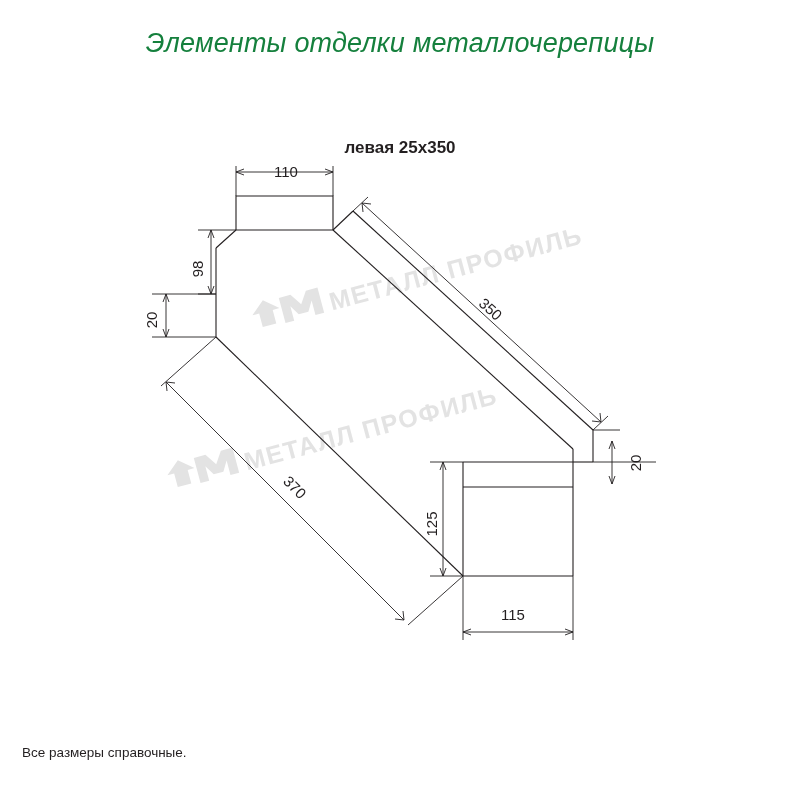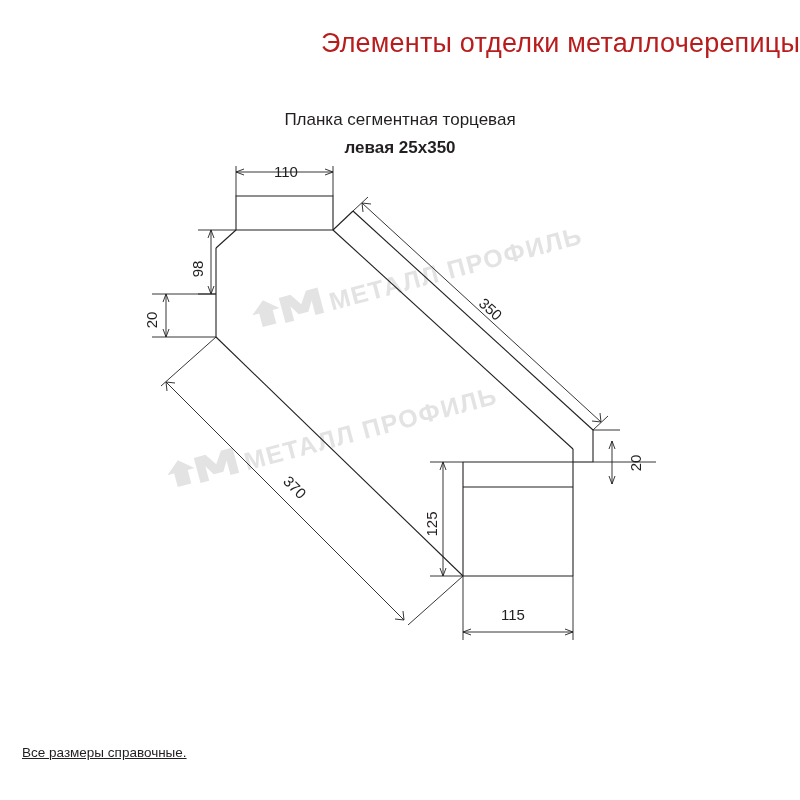--- a/index.html
+++ b/index.html
@@ -20,24 +20,25 @@
     left: 0;
     top: 0;
     width: 800px;
     height: 800px;
   }
   .title {
     position: absolute;
     left: 0;
     top: 28px;
     width: 800px;
-    text-align: right;
+    text-align: center;
     font-size: 27px;
     letter-spacing: 0.2px;
-    color: #b91c1c;
+    color: #15803d;
+    font-style: italic;
   }
   .subtitle-1 {
     position: absolute;
     left: 0;
     top: 110px;
     width: 800px;
     text-align: center;
     font-size: 17px;
     color: #231f20;
   }
@@ -52,21 +53,20 @@
     color: #231f20;
   }
   .footnotes {
     position: absolute;
     left: 22px;
     top: 742px;
     width: 600px;
     font-size: 13.5px;
     line-height: 21px;
     color: #231f20;
-    text-decoration: underline;
   }
   .footnote-line { display: block; }
 
   svg.drawing {
     position: absolute;
     left: 0;
     top: 0;
     width: 800px;
     height: 800px;
   }
@@ -82,21 +82,20 @@
     letter-spacing: 1.5px;
     fill: #e3e3e3;
   }
 </style>
 </head>
 <body>
 
 <div id="page">
 
   <div class="title">Элементы отделки металлочерепицы</div>
-  <div class="subtitle-1">Планка сегментная торцевая</div>
   <div class="subtitle-2">левая 25х350</div>
 
   <svg class="drawing" viewBox="0 0 800 800">
 
     <g>
       <g transform="translate(255,325) rotate(-15)">
         <path d="M0,-10 l14,-12 l14,12 l-7,0 l0,14 l-14,0 l0,-14 z" fill="#e3e3e3"></path>
         <path d="M30,-20 l12,0 l8,12 l8,-12 l12,0 l0,26 l-9,0 l0,-15 l-6,10 l-10,0 l-6,-10 l0,15 l-9,0 z" fill="#e3e3e3"></path>
         <text class="wm-text" x="78" y="6">МЕТАЛЛ ПРОФИЛЬ</text>
       </g>

